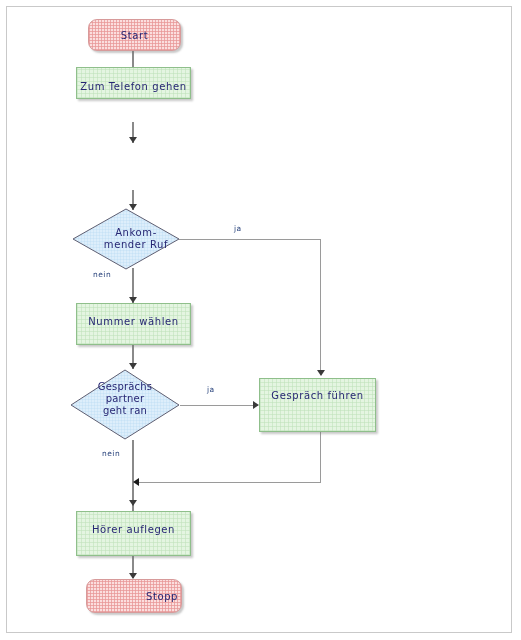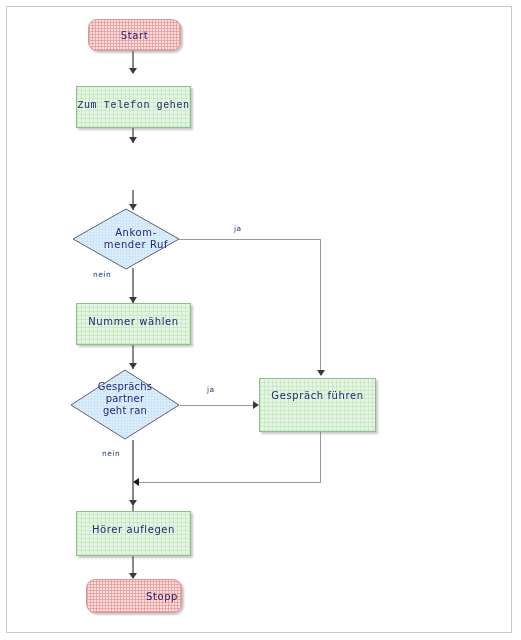--- a/index.html
+++ b/index.html
@@ -175,21 +175,21 @@
 
   <div class="seg seg-v" style="left:132px; top:556px; height:22px;"></div>
   <div class="arrow arrow-down" style="left:129px; top:573px;"></div>
 
   <div class="shape term" style="left:88px; top:19px; width:93px; height:32px;">
     <div class="clip" style="left:0; top:0; width:91px; height:30px;">
       <div class="lbl lbl-s" style="top:10px;">Start</div>
     </div>
   </div>
 
-  <div class="shape proc" style="left:76px; top:86px; width:115px; height:42px;font-family:Liberation Mono, monospace;">
+  <div class="shape proc" style="left:76px; top:67px; width:115px; height:32px;">
     <div class="clip" style="left:0; top:0; width:113px; height:46px;">
       <div class="lbl lbl-s" style="top:13px;">Zum Telefon gehen</div>
     </div>
   </div>
 
 
   <div class="dec-wrap" style="left:72px; top:208px; width:108px; height:62px;">
     <svg width="108" height="62" viewBox="0 0 108 62">
       <defs>
         <pattern id="bluehatch" width="3" height="3" patternUnits="userSpaceOnUse">

